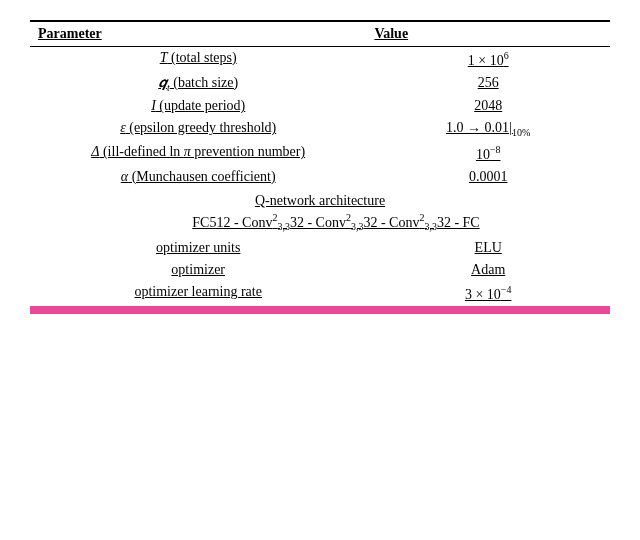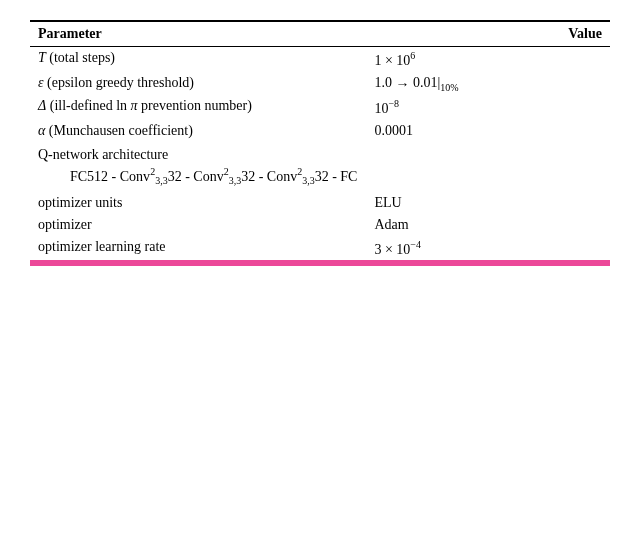--- a/index.html
+++ b/index.html
@@ -13,36 +13,38 @@
       padding: 20px;
       width: 640px;
       min-height: 540px;
     }
     .table-container {
       width: 580px;
     }
     table {
       width: 100%;
       border-collapse: collapse;
+      text-decoration: underline;
     }
     thead tr th {
       border-top: 2px solid #000;
       border-bottom: 1px solid #000;
       padding: 4px 8px;
       text-align: left;
       font-weight: bold;
       font-size: 14px;
     }
     thead tr th:last-child {
-      text-align: right;
+      text-align: left;
     }
     tbody tr td {
       padding: 3px 8px;
       vertical-align: top;
       font-size: 14px;
+      text-align: center;
     }
     tbody tr:last-child td {
       
     }
     .param-col {
       width: 58%;
     }
     .val-col {
       width: 42%;
     }
@@ -58,21 +60,21 @@
       padding-top: 1px;
       padding-bottom: 3px;
     }
     sup {
       font-size: 10px;
     }
     sub {
       font-size: 10px;
     }
     .bottom-border td {
-      border-bottom: 6px solid #ec4899;
+      border-bottom: 8px solid #ec4899;
     }
   </style>
 </head>
 <body>
 
 <div class="table-container">
   <table>
     <thead>
       <tr>
         <th class="param-col">Parameter</th>
@@ -81,22 +83,30 @@
     </thead>
     <tbody>
 
       <tr>
         <td><span class="math">T</span> (total steps)</td>
         <td>1 × 10<sup>6</sup></td>
       </tr>
 
 
 
+      <tr>
+        <td><span class="math">𝒒<sub>t</sub></span> (batch size)</td>
+        <td>256</td>
+      </tr>
 
 
+      <tr>
+        <td><span class="math">I</span> (update period)</td>
+        <td>2048</td>
+      </tr>
 
       <tr>
         <td><span class="math">ε</span> (epsilon greedy threshold)</td>
         <td>1.0 → 0.01|<sub>10%</sub></td>
       </tr>
 
       <tr>
         <td><span class="math">Δ</span> (ill-defined ln <span class="math">π</span> prevention number)</td>
         <td>10<sup>−8</sup></td>
       </tr>

